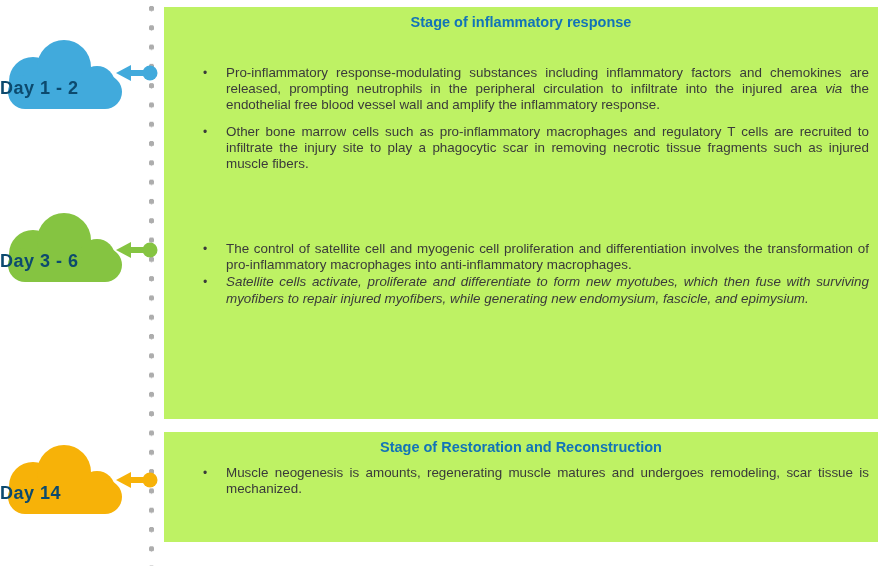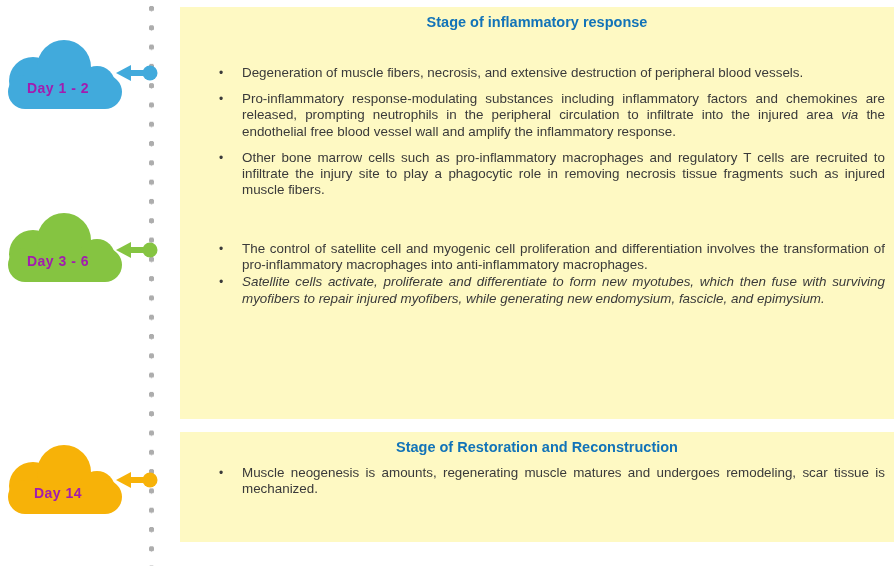--- a/index.html
+++ b/index.html
@@ -17,32 +17,32 @@
     background-repeat: repeat-y;
   }
 
   
   .milestone { position:absolute; left:0; width:165px; height:78px; }
   .m1 { top:39px; }
   .m2 { top:212px; }
   .m3 { top:444px; }
   .cloud { position:absolute; left:0; top:0; }
   .cloud-label {
-    position:absolute; left:0; top:41px; width:116px; text-align:center;
-    color:#a21caf; font-weight:bold; font-size:14px; line-height:16px;
+    position:absolute; left:0; top:41px; width:116px; 
+    color:#0c4a6e; font-weight:bold; font-size:18px; line-height:16px;
     letter-spacing:0.5px;
   }
   .arrow { position:absolute; left:115px; }
   .m1 .arrow { top:24px; }
   .m2 .arrow { top:28px; }
   .m3 .arrow { top:26px; }
 
   
   .stage-box {
-    position:absolute; left:180px; width:714px; background:#fef9c3;
+    position:absolute; left:164px; width:714px; background:#bef264;
   }
   .box1 { top:7px; height:412px; }
   .box2 { top:432px; height:110px; }
   .stage-title {
     position:absolute; top:7px; left:0; right:0; text-align:center;
     font-weight:bold; font-size:14.5px; color:#1273B8;
   }
   .bullets { position:absolute; left:36px; right:9px; list-style:none; }
   .g1 { top:58px; }
   .g2 { top:234px; }
@@ -120,23 +120,22 @@
         <rect x="14" y="7" width="22" height="6"></rect>
         <polygon points="1,10 16,2 16,18"></polygon>
       </g>
     </svg>
   </div>
 
   <div class="stage-box box1">
     <div class="stage-title">Stage of inflammatory response</div>
 
     <ul class="bullets g1">
-      <li>Degeneration of muscle fibers, necrosis, and extensive destruction of peripheral blood vessels.</li>
       <li>Pro-inflammatory response-modulating substances including inflammatory factors and chemokines are released, prompting neutrophils in the peripheral circulation to infiltrate into the injured area <i>via</i> the endothelial free blood vessel wall and amplify the inflammatory response.</li>
-      <li>Other bone marrow cells such as pro-inflammatory macrophages and regulatory T cells are recruited to infiltrate the injury site to play a phagocytic role in removing necrosis tissue fragments such as injured muscle fibers.</li>
+      <li>Other bone marrow cells such as pro-inflammatory macrophages and regulatory T cells are recruited to infiltrate the injury site to play a phagocytic scar in removing necrotic tissue fragments such as injured muscle fibers.</li>
     </ul>
 
     <ul class="bullets g2">
       <li>The control of satellite cell and myogenic cell proliferation and differentiation involves the transformation of pro-inflammatory macrophages into anti-inflammatory macrophages.</li>
       <li>Satellite cells activate, proliferate and differentiate to form new myotubes, which then fuse with surviving myofibers to repair injured myofibers, while generating new endomysium, fascicle, and epimysium.</li>
     </ul>
   </div>
 
   <div class="stage-box box2">
     <div class="stage-title">Stage of Restoration and Reconstruction</div>

